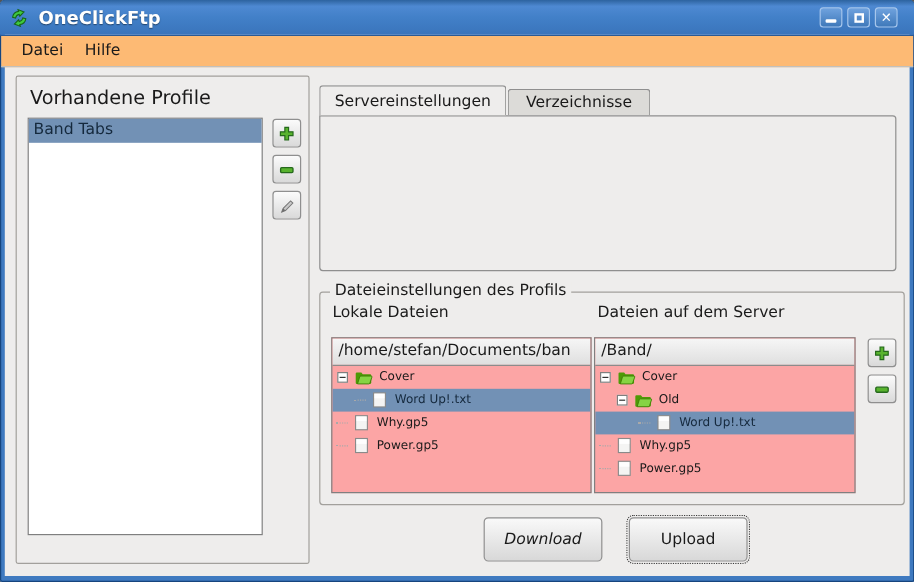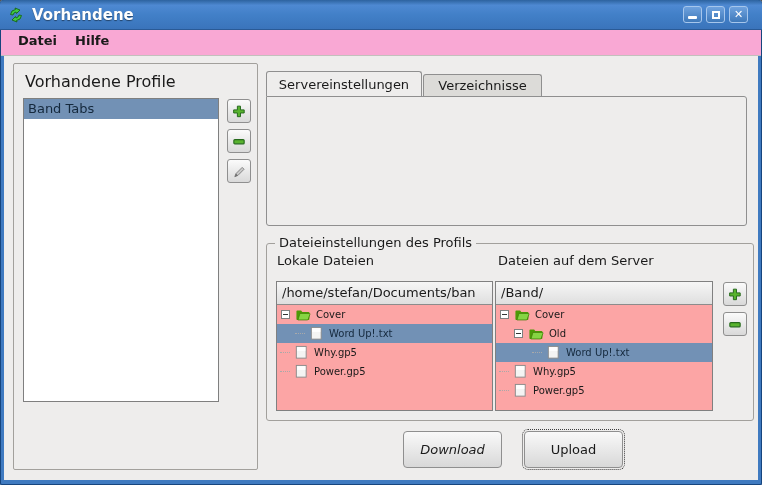--- a/index.html
+++ b/index.html
@@ -28,31 +28,31 @@
     width:19px; height:17px; border-radius:3px; border:1px solid #a6c6ec;
     background:linear-gradient(#6fa2de,#3f79ba);
     display:flex; align-items:center; justify-content:center; cursor:pointer;
   }
   .glyph-min { width:9px; height:3px; background:#fff; margin-top:6px; border-radius:1px; }
   .glyph-max { width:8px; height:8px; border:2px solid #fff; }
   .glyph-close { color:#fff; font-size:11px; font-weight:bold; line-height:1; }
   
   .menubar {
     position:absolute; left:1px; right:1px; top:30px; height:26px;
-    background:#f9a8d4; border-bottom:1px solid #c2c0bc; display:flex; align-items:flex-start; padding-left:8px;font-weight:bold;
+    background:#fdba74; border-bottom:1px solid #c2c0bc; display:flex; align-items:center; padding-left:8px;
   }
   .menu-item { font-size:13px; color:#1a1a1a; padding:3px 9px; cursor:pointer; }
   
   .left-frame {
     position:absolute; left:13px; top:63px; width:245px; height:407px;
     border:1px solid #a2a09c; border-radius:2px;
   }
   .profiles-label { position:absolute; left:11px; top:8px; font-size:16px; color:#1a1a1a; }
   .profiles-list {
-    position:absolute; left:9px; top:34px; width:196px; height:304px;
+    position:absolute; left:9px; top:34px; width:196px; height:348px;
     background:#fff; border:1px solid #7f7f7f;
   }
   .profile-row { height:20px; font-size:13px; line-height:20px; padding-left:4px; cursor:pointer; }
   .profile-row.selected { background:#7291b5; color:#15293d; }
   .tool-col { position:absolute; left:213px; top:35px; display:flex; flex-direction:column; gap:6px; }
   .tool-btn {
     width:24px; height:24px; border:1px solid #8f8f8f; border-radius:3px;
     background:linear-gradient(#fbfbfb,#d9d9d9);
     display:flex; align-items:center; justify-content:center; cursor:pointer;
   }
@@ -144,21 +144,21 @@
     </g>
   </defs>
 </svg>
 
 <div class="window">
 
   <div class="titlebar">
     <svg class="app-icon" viewBox="0 0 16 16">
         <use href="#ico-app"></use>
       </svg>
-    <div class="win-title">Vorhandene</div>
+    <div class="win-title">OneClickFtp</div>
     <div class="win-btns">
       <div class="win-btn">
           <div class="glyph-min"></div>
         </div>
       <div class="win-btn">
           <div class="glyph-max"></div>
         </div>
       <div class="win-btn">
           <div class="glyph-close">✕</div>
         </div>

